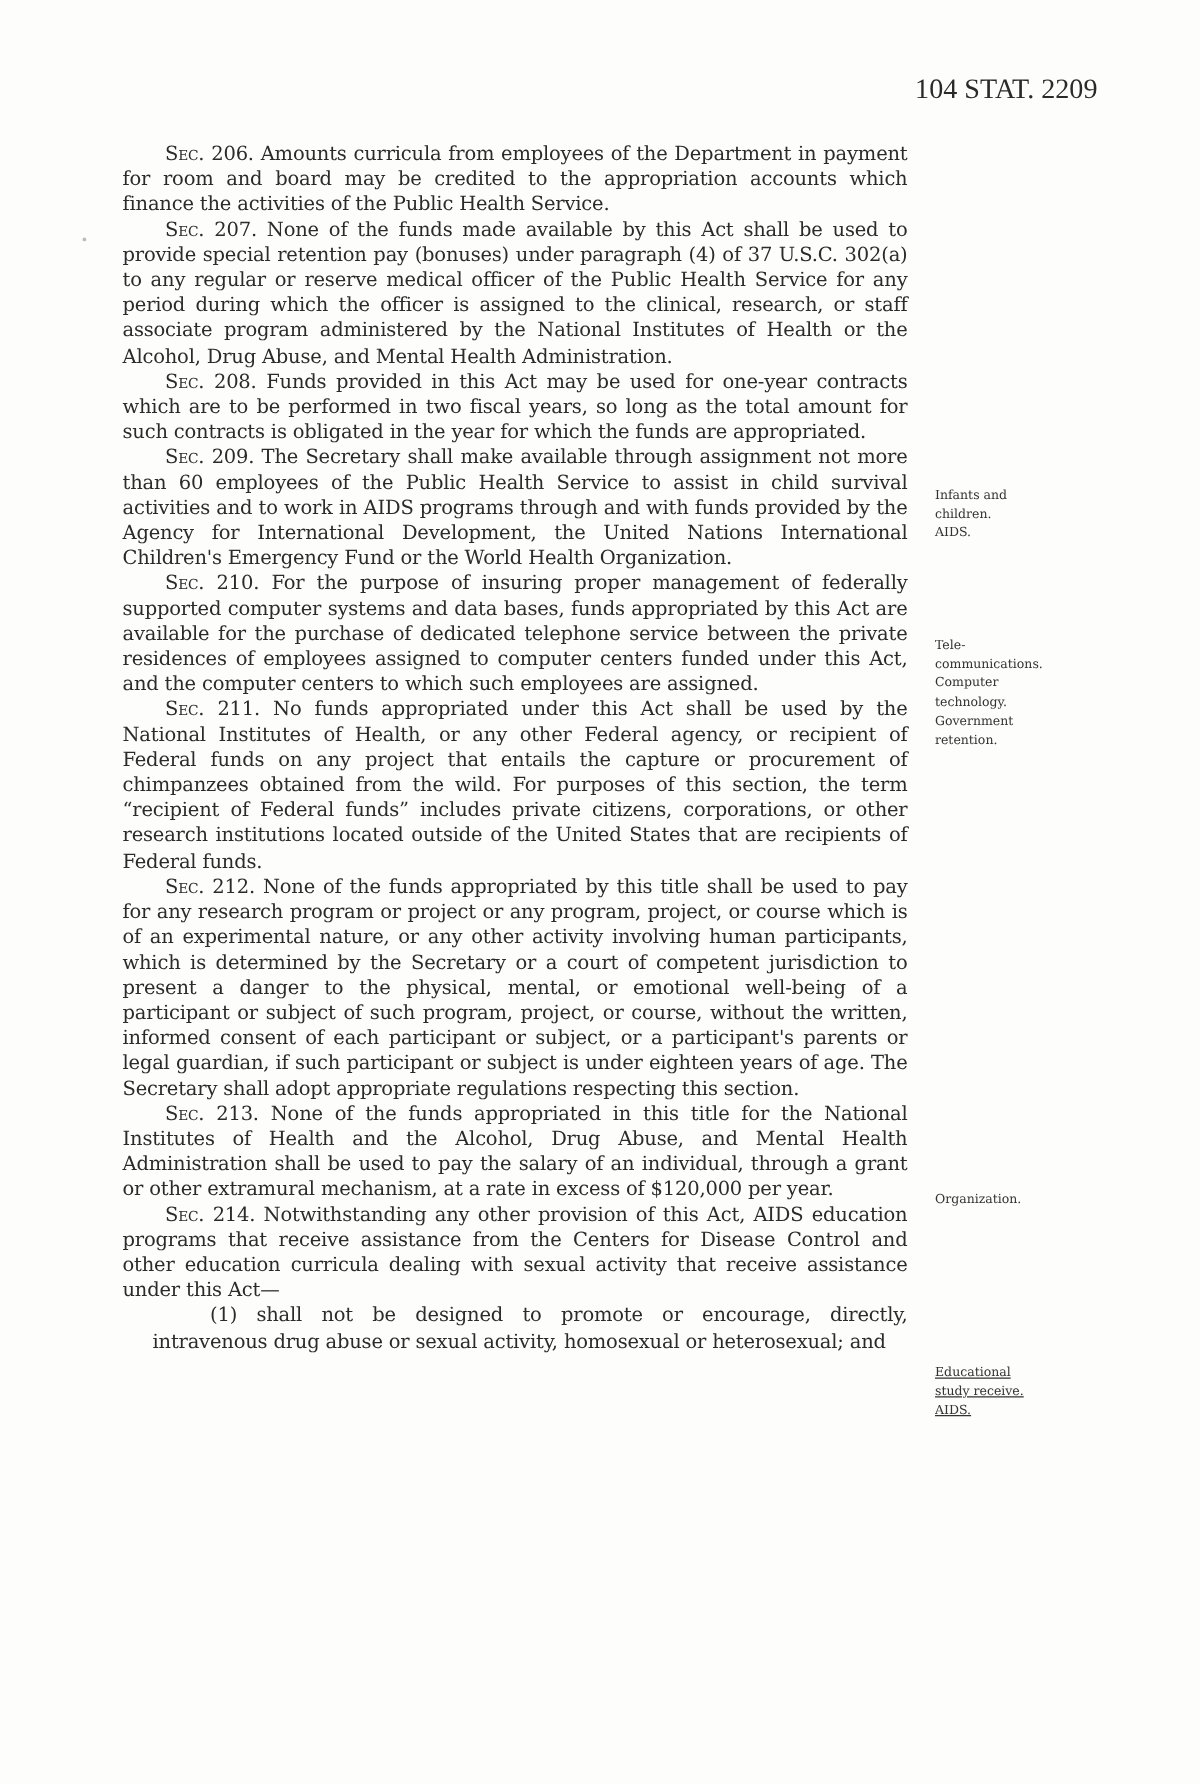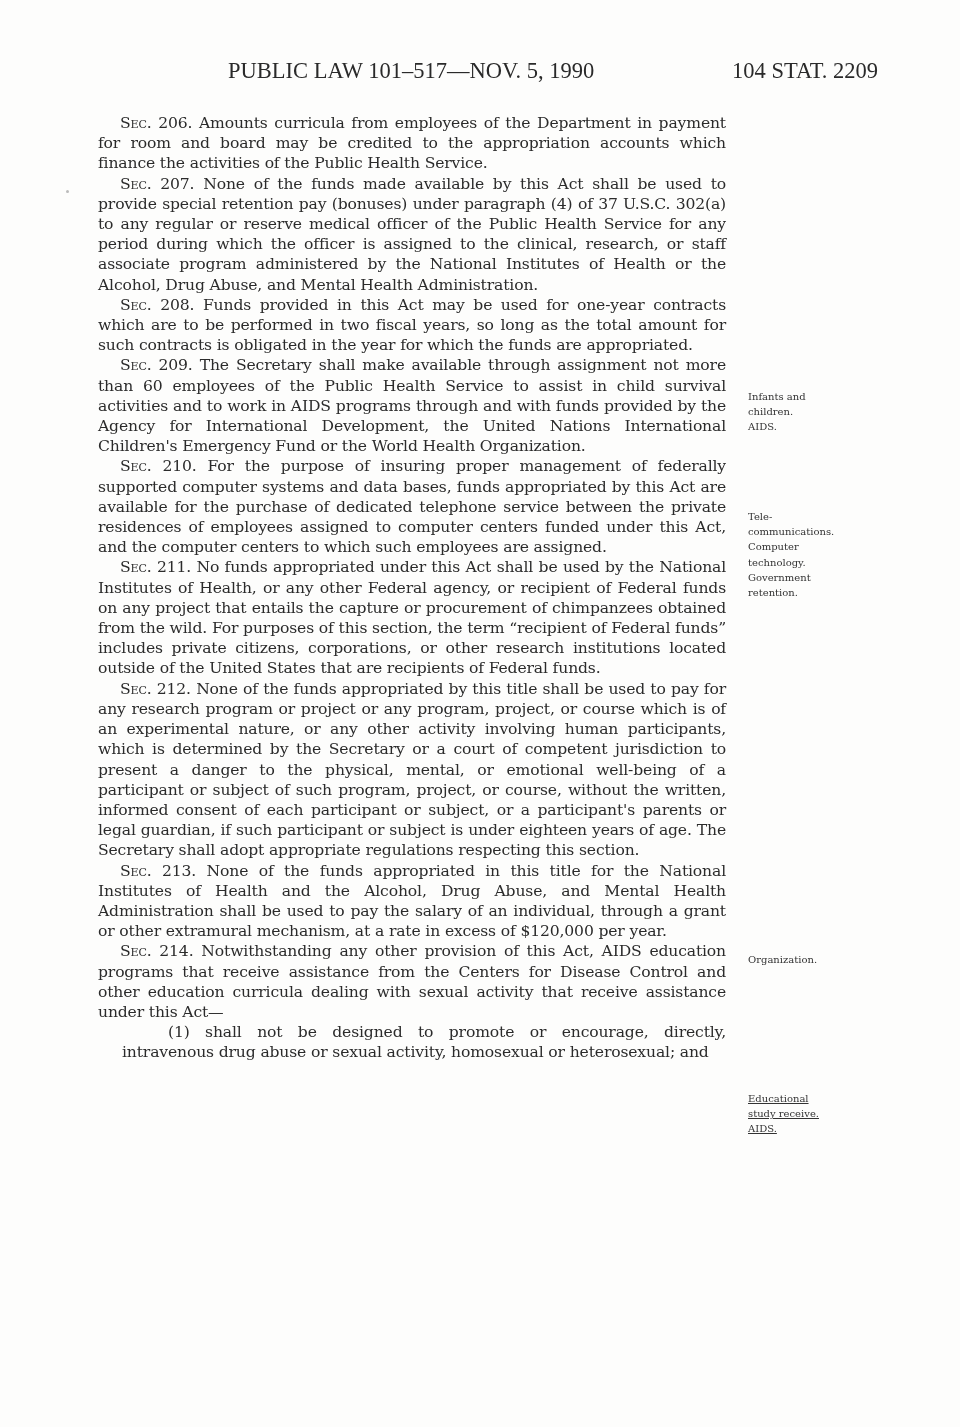--- a/index.html
+++ b/index.html
@@ -7,35 +7,34 @@
   .page { position: absolute; left: 0; top: 0; width: 960px; height: 1427px; background: #fdfdfc; }
   .header { position: absolute; top: 58px; left: 228px; width: 650px; height: 30px;
             font-family: "Liberation Serif", "DejaVu Serif", serif; font-size: 22.5px; color: #2a2a2a; }
   .header .left { position: absolute; left: 0; top: 0; }
   .header .right { position: absolute; right: 0; top: 0; }
   .body { position: absolute; left: 98px; top: 113px; width: 628px;
           font-family: "DejaVu Serif", "Liberation Serif", serif; font-size: 15.6px;
           line-height: 20.2px; color: #2b2b2b; text-align: justify; letter-spacing: -0.15px; }
   .body p { margin: 0; text-indent: 22px; }
   .body p.item { text-indent: 46px; padding-left: 24px; margin-left: 0; }
-  .sc { font-variant: small-caps; }
+  .sc { font-variant: small-caps; margin-left: 12px; }
   .margin { position: absolute; left: 748px; width: 170px;
             font-family: "DejaVu Serif", "Liberation Serif", serif; font-size: 10px;
             line-height: 15.2px; color: #333; }
   .margin div { white-space: nowrap; }
   .speck { position: absolute; left: 66px; top: 190px; width: 3px; height: 3px; background: #bbb; border-radius: 50%; }
 </style>
 </head>
 <body>
 
 <div class="page">
   <div class="speck"></div>
 
   <div class="header">
-    <span class="left">PUBLIC LAW 101–517—NOV. 5, 1990</span>
     <span class="right">104 STAT. 2209</span>
   </div>
 
   <div class="body">
     <p><span class="sc">Sec.</span> <span>206.</span> <span>Amounts curricula from employees of the Department in payment for room and board may be credited to the appropriation accounts which finance the activities of the Public Health Service.</span></p>
     <p><span class="sc">Sec.</span> <span>207.</span> <span>None of the funds made available by this Act shall be used to provide special retention pay (bonuses) under paragraph (4) of 37 U.S.C. 302(a) to any regular or reserve medical officer of the Public Health Service for any period during which the officer is assigned to the clinical, research, or staff associate program administered by the National Institutes of Health or the Alcohol, Drug Abuse, and Mental Health Administration.</span></p>
     <p><span class="sc">Sec.</span> <span>208.</span> <span>Funds provided in this Act may be used for one-year contracts which are to be performed in two fiscal years, so long as the total amount for such contracts is obligated in the year for which the funds are appropriated.</span></p>
     <p><span class="sc">Sec.</span> <span>209.</span> <span>The Secretary shall make available through assignment not more than 60 employees of the Public Health Service to assist in child survival activities and to work in AIDS programs through and with funds provided by the Agency for International Development, the United Nations International Children's Emergency Fund or the World Health Organization.</span></p>
     <p><span class="sc">Sec.</span> <span>210.</span> <span>For the purpose of insuring proper management of federally supported computer systems and data bases, funds appropriated by this Act are available for the purchase of dedicated telephone service between the private residences of employees assigned to computer centers funded under this Act, and the computer centers to which such employees are assigned.</span></p>
     <p><span class="sc">Sec.</span> <span>211.</span> <span>No funds appropriated under this Act shall be used by the National Institutes of Health, or any other Federal agency, or recipient of Federal funds on any project that entails the capture or procurement of chimpanzees obtained from the wild. For purposes of this section, the term “recipient of Federal funds” includes private citizens, corporations, or other research institutions located outside of the United States that are recipients of Federal funds.</span></p>

